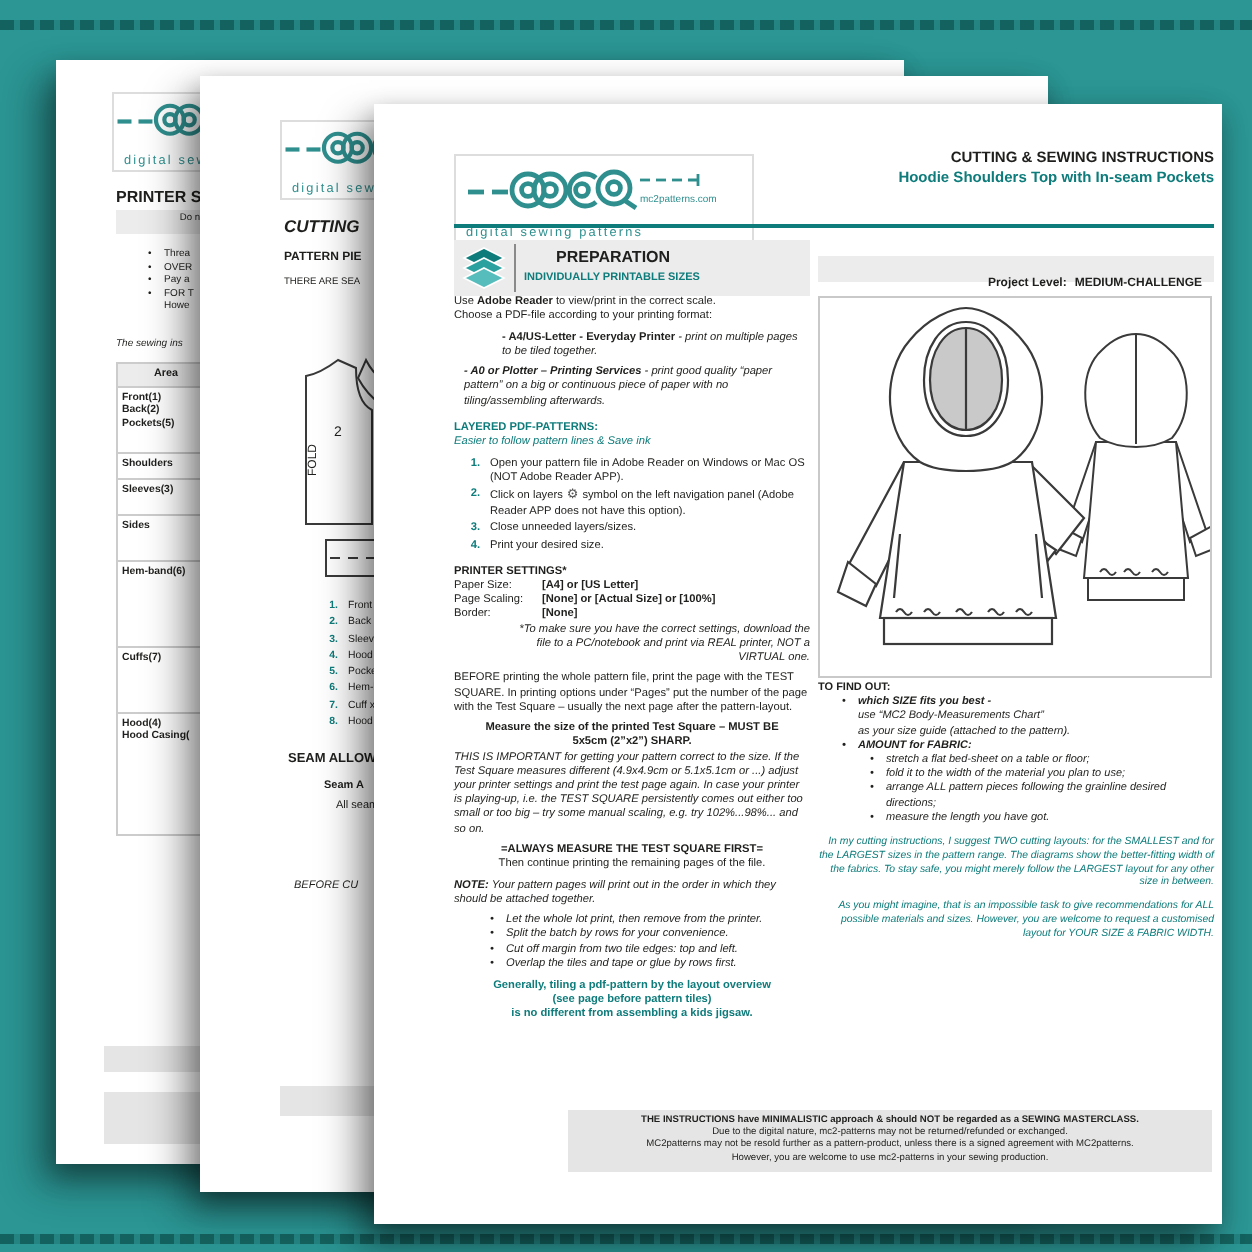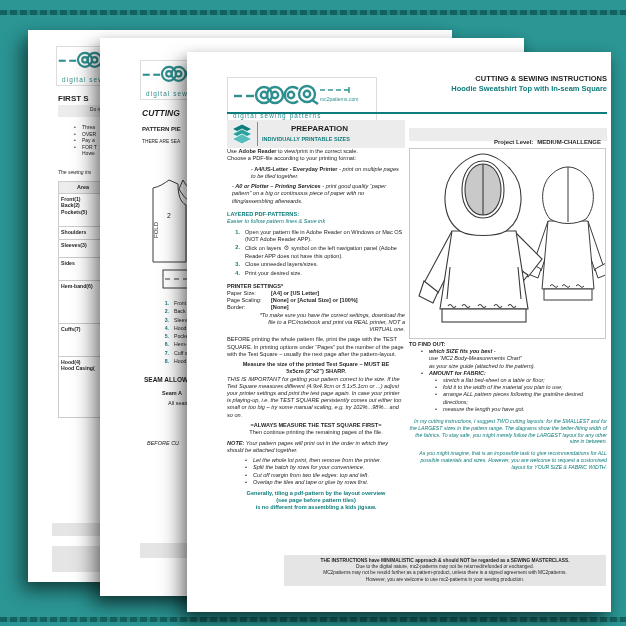--- a/index.html
+++ b/index.html
@@ -73,21 +73,21 @@
         <g stroke="#2e8f8e" fill="none" stroke-width="1.4">
           <path d="M88,9 H93"></path>
             <path d="M96,9 H101"></path>
             <path d="M104,9 H109"></path>
             <path d="M112,9 l5,0 m0,-3 l0,6"></path>
         </g>
         <text x="88" y="20" font-size="5" fill="#2e8f8e">mc2patterns.com</text>
       </svg>
       <div class="logo-name nowrap">digital sewing patterns</div>
     </div>
-    <div class="abs bold t8 nowrap" style="left:30px;top:64px;">FIRST S</div>
+    <div class="abs bold t8 nowrap" style="left:30px;top:64px;">PRINTER S</div>
     <div class="abs band t48 nowrap" style="left:30px;top:75px;width:78px;height:10px;padding-top:2px;text-align:center;">Do not</div>
     <div class="abs t5" style="left:44px;top:94px;width:120px;">
       <div class="dotli nowrap">Threa</div>
       <div class="dotli nowrap">OVER</div>
       <div class="dotli nowrap">Pay a</div>
       <div class="dotli nowrap">FOR T</div>
       <div class="nowrap" style="padding-left:10px;">Howe</div>
     </div>
     <div class="abs it t5 nowrap" style="left:30px;top:139px;">The sewing ins</div>
     <div class="abs bp-table" style="left:30px;top:151px;width:104px;">
@@ -228,33 +228,33 @@
             <path d="M104,9 H109"></path>
             <path d="M112,9 l5,0 m0,-3 l0,6"></path>
         </g>
         <text x="88" y="20" font-size="5" fill="#2e8f8e">mc2patterns.com</text>
       </svg>
       <div class="logo-name nowrap">digital sewing patterns</div>
     </div>
 
     <div class="abs right" style="right:4px;top:22px;width:260px;">
       <div class="bold t75 nowrap">CUTTING  &amp;  SEWING  INSTRUCTIONS</div>
-      <div class="bold t75 teal nowrap">Hoodie Sweatshirt Top with In-seam Square</div>
+      <div class="bold t75 teal nowrap">Hoodie Shoulders Top with In-seam Pockets</div>
     </div>
 
     <div class="abs" style="left:40px;right:4px;top:60px;height:2px;background:#0e7c7b;"></div>
 
     <div class="abs band" style="left:40px;top:68px;width:178px;height:28px;">
       <svg class="abs" style="left:4px;top:3px;" width="22" height="22" viewBox="0 0 22 22">
         <polygon points="11,1 21,6 11,11 1,6" fill="#0e7c7b" stroke="#fff" stroke-width="0.8"></polygon>
         <polygon points="11,6 21,11 11,16 1,11" fill="#2aa09f" stroke="#fff" stroke-width="0.8"></polygon>
         <polygon points="11,11 21,16 11,21 1,16" fill="#57bdbc" stroke="#fff" stroke-width="0.8"></polygon>
       </svg>
       <div class="abs" style="left:30px;top:2px;bottom:2px;width:1px;background:#8a8a8a;"></div>
-      <div class="abs bold t8 nowrap" style="left:32px;top:4px;padding-left:32px;">PREPARATION</div>
+      <div class="abs bold t8 nowrap" style="left:19px;top:4px;padding-left:32px;">PREPARATION</div>
       <div class="abs bold t55 teal nowrap" style="left:35px;top:16px;">INDIVIDUALLY  PRINTABLE  SIZES</div>
     </div>
 
     <div class="abs band right" style="left:222px;top:76px;width:198px;height:13px;padding-top:2px;box-sizing:border-box;">
       <span class="bold t6" style="padding-right:4px;">Project Level:</span><span class="bold t6" style="padding-right:6px;">MEDIUM-CHALLENGE</span>
     </div>
 
     <div class="abs" style="left:222px;top:96px;width:197px;height:191px;border:1px solid #c9c9c9;box-sizing:border-box;">
       <svg width="195" height="189" viewBox="0 0 195 189">
 

